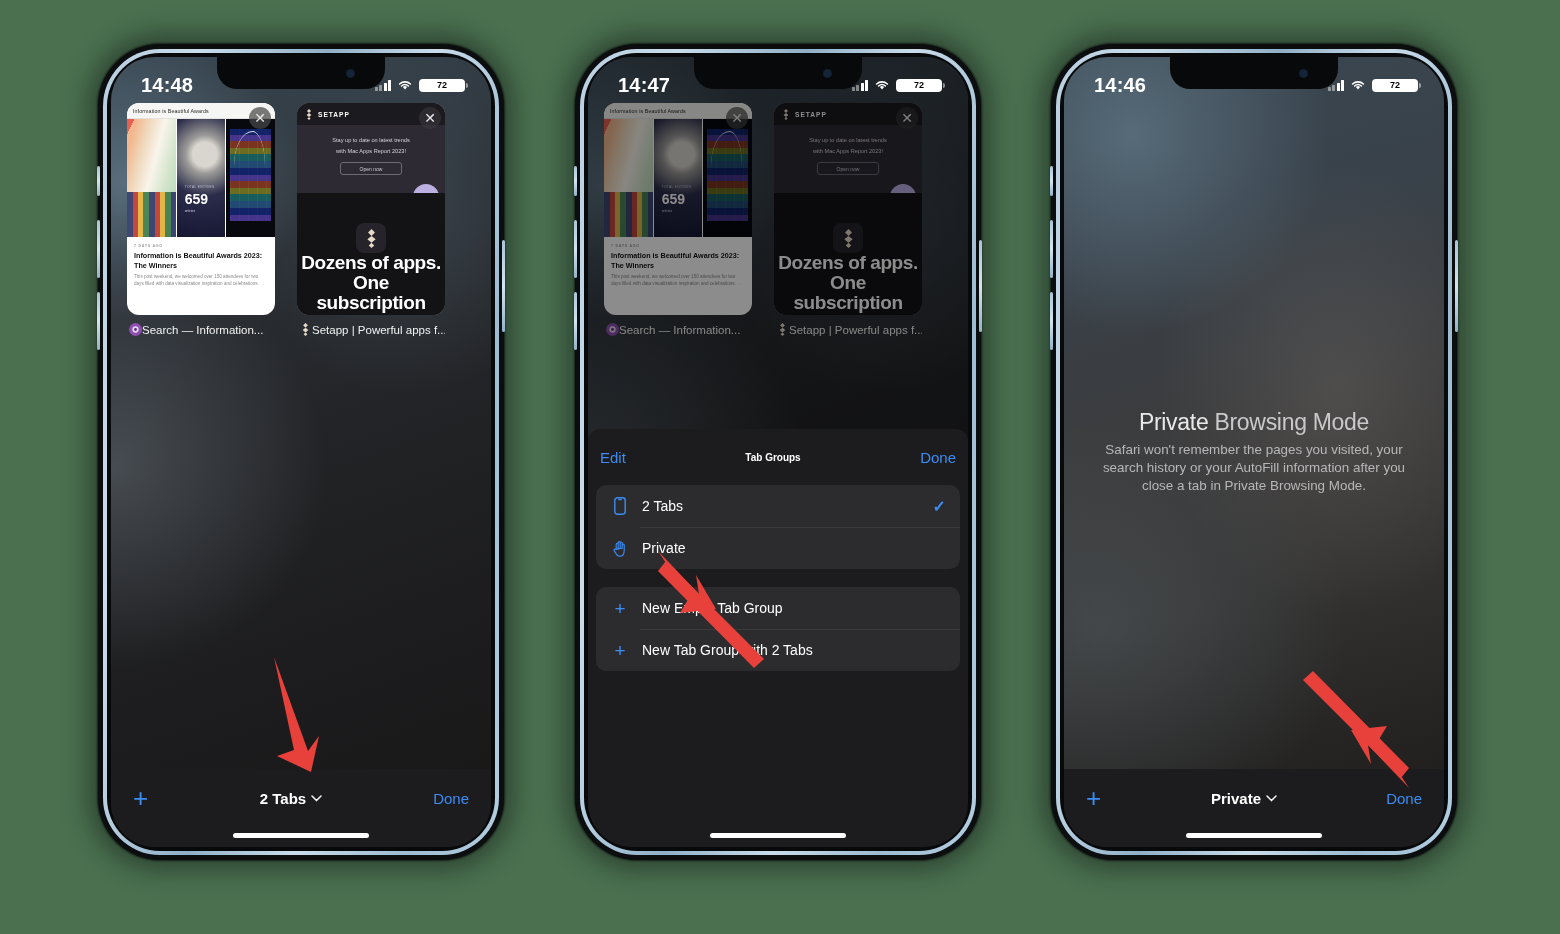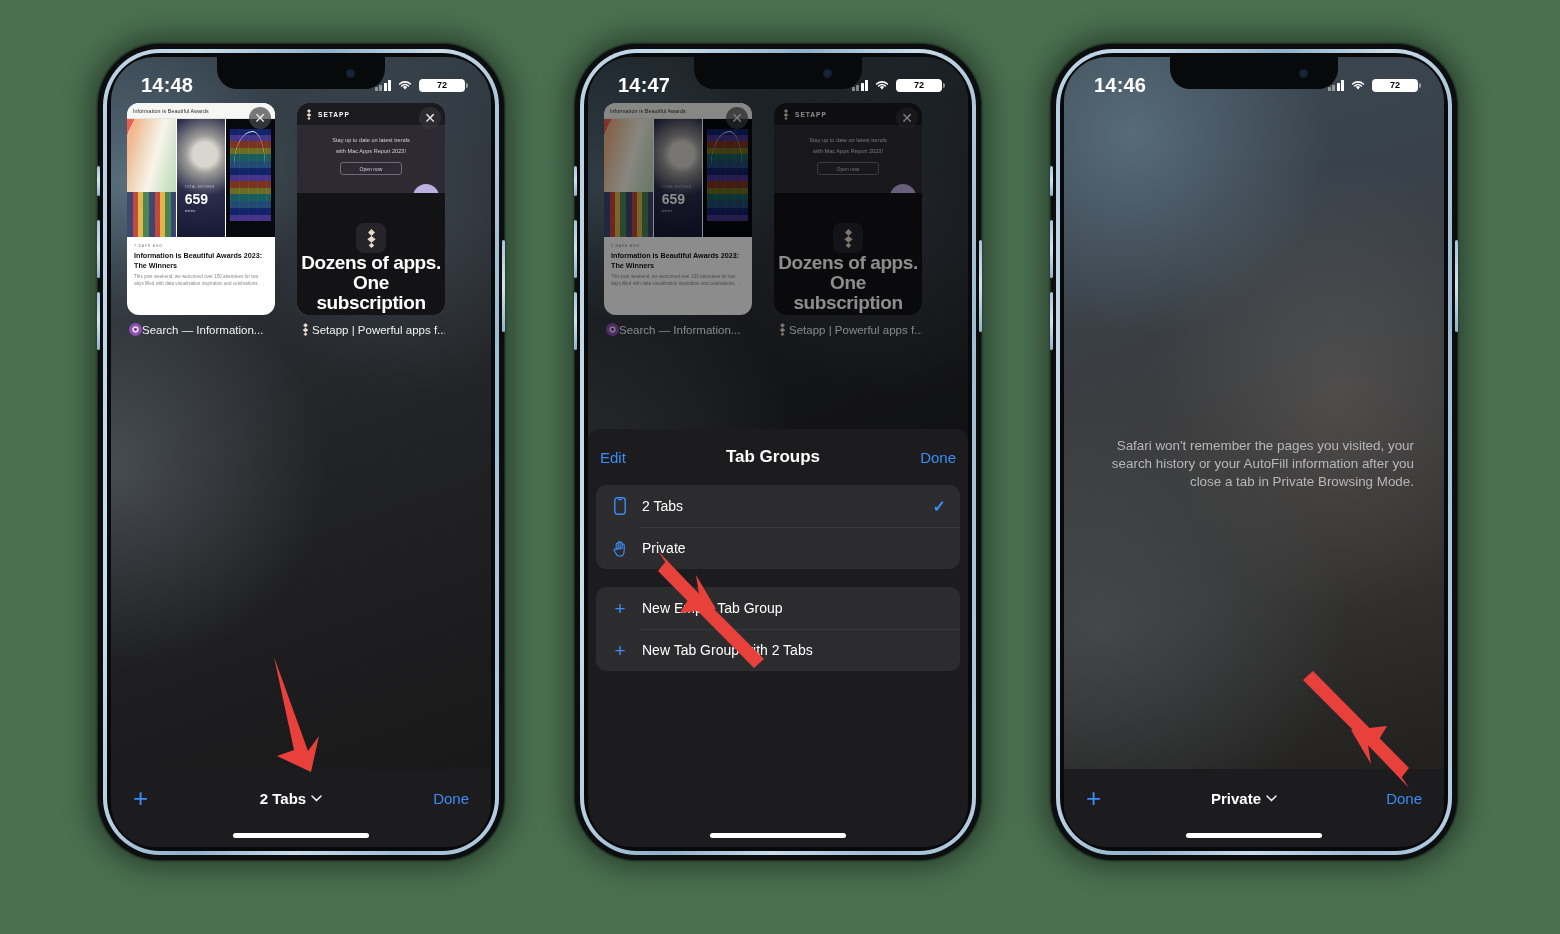--- a/index.html
+++ b/index.html
@@ -222,21 +222,21 @@
   .sheet {
     position:absolute; left:0; right:0; bottom:0; top: 372px;
     background:#1c1c1e; border-radius: 12px 12px 0 0; z-index:5;
     padding: 0 8px;
   }
   .sheet-head {
     height: 56px; display:flex; align-items:center; justify-content:space-between;
     padding: 0 4px;
   }
   .sheet-edit { color:#3b8cf5; font-size:15px; }
-  .sheet-title { color:#fff; font-size:17px; font-weight:700; }
+  .sheet-title { color:#fff; font-size:10px; font-weight:700; }
   .sheet-done { color:#3b8cf5; font-size:15px; font-weight:400; }
   .group { background:#2c2c2e; border-radius: 10px; overflow:hidden; }
   .group + .group { margin-top: 18px; }
   .row {
     height: 42px; display:flex; align-items:center; gap:12px; padding: 0 14px;
     color:#fff; font-size:14px; position:relative;
   }
   .row + .row::before {
     content:""; position:absolute; left:44px; right:0; top:0; height:1px; background:#3a3a3c;
   }
@@ -252,21 +252,21 @@
       radial-gradient(ellipse 300px 300px at 18% 10%, rgba(110,138,155,.55), transparent 66%),
       radial-gradient(ellipse 260px 320px at 72% 42%, rgba(120,115,110,.32), transparent 70%),
       radial-gradient(ellipse 340px 300px at 10% 72%, rgba(92,104,112,.38), transparent 72%),
       linear-gradient(165deg,#3a4751 0%, #39424b 22%, #3b3b3c 46%, #343332 66%, #262524 84%, #1b1a19 100%);
   }
   .priv-wrap {
     position:absolute; left:0; right:0; top: 352px; padding: 0 30px; text-align:center; z-index:3;
   }
   .priv-title { color:#c9c9cb; font-size: 23px; font-weight:400; letter-spacing:-.3px; }
   .priv-title b { color:#e9e9ea; font-weight:400; }
-  .priv-sub { margin-top: 28px; color:#b7b7b9; font-size: 13.4px; line-height:1.35;text-align:right; }
+  .priv-sub { margin-top: 5px; color:#b7b7b9; font-size: 13.4px; line-height:1.35; }
 
   
   .arrow { position:absolute; z-index: 40; pointer-events:none; }
 </style>
 </head>
 <body>
 
 <div class="stage">
 
   <div class="phone p1">
@@ -563,20 +563,23 @@
           <svg width="16" height="12" viewBox="0 0 16 12">
             <path d="M8 10.4 L10.1 7.9 A3.2 3.2 0 0 0 5.9 7.9 Z" fill="#fff"></path>
             <path d="M2.6 5.0 A8 8 0 0 1 13.4 5.0" stroke="#fff" stroke-width="1.6" fill="none" stroke-linecap="round"></path>
             <path d="M4.6 7.0 A5.2 5.2 0 0 1 11.4 7.0" stroke="#fff" stroke-width="1.6" fill="none" stroke-linecap="round"></path>
           </svg>
           <span class="batt">72</span>
         </div>
       </div>
 
       <div class="priv-wrap">
+        <div class="priv-title">
+          <b>Private</b><span> Browsing Mode</span>
+        </div>
         <div class="priv-sub">Safari won't remember the pages you visited, your search history or your AutoFill information after you close a tab in Private Browsing Mode.</div>
       </div>
 
       <div class="toolbar">
         <div class="tb-plus">+</div>
         <div class="tb-center">
           <span>Private</span>
           <svg width="11" height="7" viewBox="0 0 11 7" class="chev">
             <path d="M1 1 L5.5 5.6 L10 1" stroke="#fff" stroke-width="1.5" fill="none" stroke-linecap="round" stroke-linejoin="round"></path>
           </svg>

